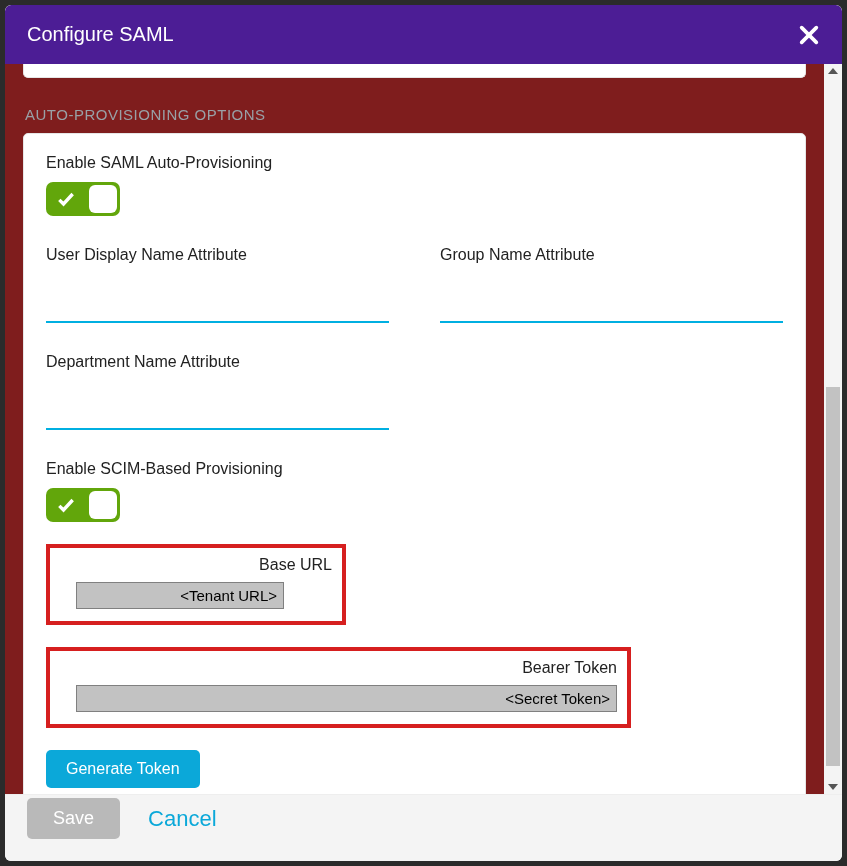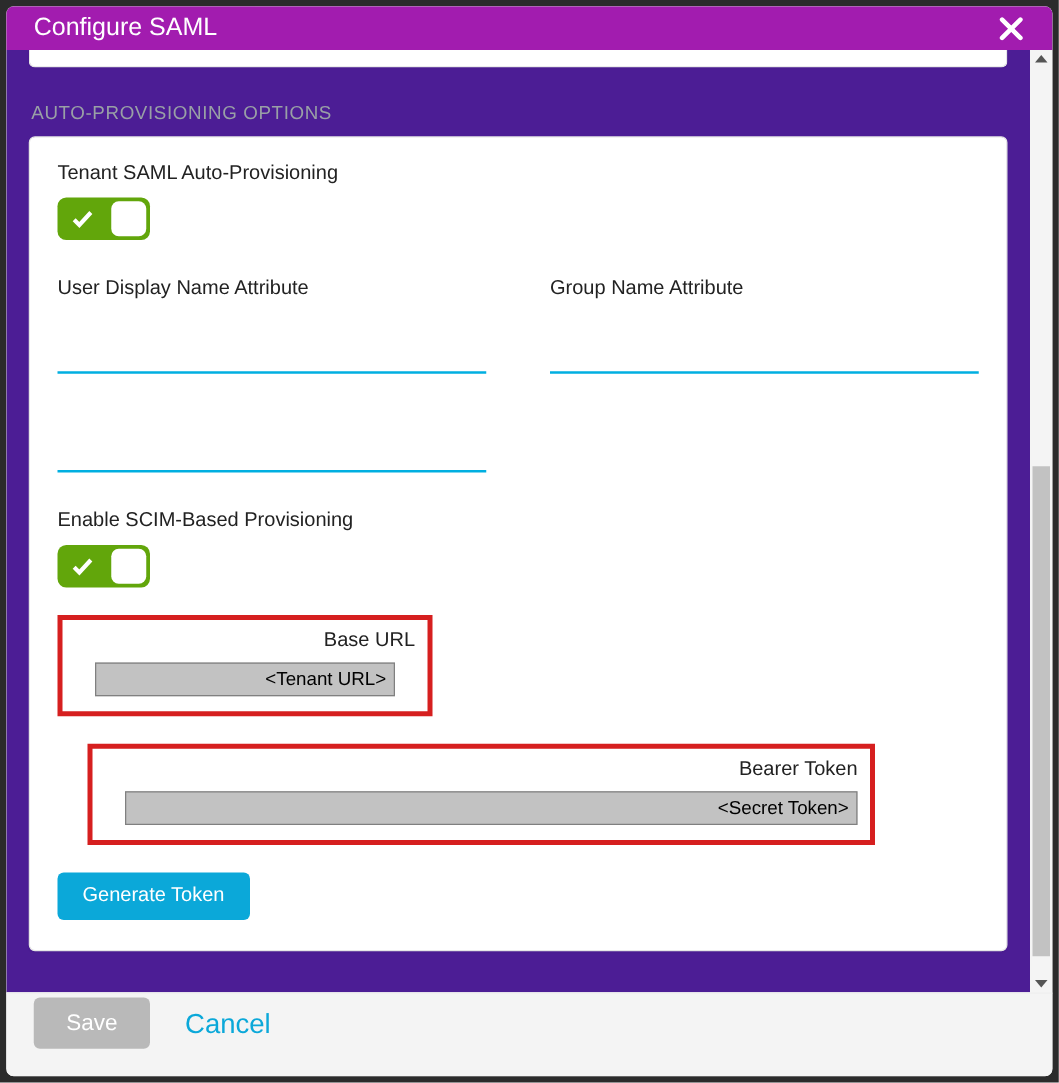--- a/index.html
+++ b/index.html
@@ -14,23 +14,23 @@
     .modal {
       position: absolute;
       top: 5px; left: 5px; right: 5px; bottom: 5px;
       background: #f4f4f4;
       border-radius: 6px;
       display: flex;
       flex-direction: column;
       overflow: hidden;
     }
     .modal-header {
-      background: #a21caf;
+      background: #4c1d95;
       color: #fff;
-      padding: 6px 22px;
+      padding: 18px 22px;
       display: flex;
       align-items: center;
       justify-content: space-between;
       border-radius: 6px 6px 0 0;
     }
     .modal-title {
       font-size: 20px;
       font-weight: 400;
     }
     .close-icon {
@@ -40,21 +40,21 @@
     }
     .modal-body-wrap {
       flex: 1;
       display: flex;
       overflow: hidden;
     }
     .modal-body {
       flex: 1;
       overflow-y: auto;
       padding: 0 18px 10px 18px;
-      background: #4c1d95;
+      background: #7f1d1d;
     }
     .scroll-gutter {
       width: 18px;
       background: #f4f4f4;
       display: flex;
       flex-direction: column;
       align-items: center;
       padding-top: 4px;
       padding-bottom: 4px;
     }
@@ -151,21 +151,21 @@
     }
     .readonly-field {
       display: block;
       background: #c2c2c2;
       border: 1px solid #808080;
       font-size: 15px;
       padding: 4px 6px;
       color: #000;
       width: 100%;
     }
-    .readonly-field.short { width: 240px; }
+    .readonly-field.short { width: 208px; }
     .btn {
       display: inline-block;
       font-size: 16px;
       padding: 10px 20px;
       border-radius: 5px;
       border: none;
       cursor: pointer;
     }
     .btn-primary { background: #0ba8d9; color: #fff; }
     .btn-row { margin-top: 22px; }
@@ -208,62 +208,63 @@
 
   <div class="modal-body-wrap">
     <div class="modal-body">
 
       <div class="top-card-edge"></div>
 
       <div class="section-title">AUTO-PROVISIONING OPTIONS</div>
 
       <div class="card">
 
-        <label class="field-label">Tenant SAML Auto-Provisioning</label>
+        <label class="field-label">Enable SAML Auto-Provisioning</label>
         <div class="toggle">
           <svg class="check" viewBox="0 0 24 24">
             <polyline points="4,13 9,18 20,6"></polyline>
           </svg>
           <div class="knob"></div>
         </div>
 
         <div class="row">
           <div class="col">
             <label class="field-label">User Display Name Attribute</label>
             <input class="uline-input" type="text" value="" style="">
           </div>
           <div class="col">
             <label class="field-label">Group Name Attribute</label>
             <input class="uline-input" type="text" value="" style="">
           </div>
         </div>
 
         <div class="row">
           <div class="col">
+            <label class="field-label">Department Name Attribute</label>
             <input class="uline-input" type="text" value="" style="">
           </div>
           <div class="col"></div>
         </div>
 
         <div class="spacer-30"></div>
 
         <label class="field-label">Enable SCIM-Based Provisioning</label>
         <div class="toggle">
           <svg class="check" viewBox="0 0 24 24">
             <polyline points="4,13 9,18 20,6"></polyline>
           </svg>
           <div class="knob"></div>
         </div>
 
         <div class="redbox" style="width:300px;">
           <label class="field-label" style="margin-bottom:8px;">Base URL</label>
           <span class="readonly-field short">&lt;Tenant URL&gt;</span>
         </div>
 
-        <div class="redbox" style="width:630px;margin-left:24px;">
+        <div class="redbox" style="width:585px;">
           <label class="field-label" style="margin-bottom:8px;">Bearer Token</label>
           <span class="readonly-field">&lt;Secret Token&gt;</span>
         </div>
 
         <div class="btn-row">
           <button class="btn btn-primary">Generate Token</button>
         </div>
 
       </div>
     </div>

